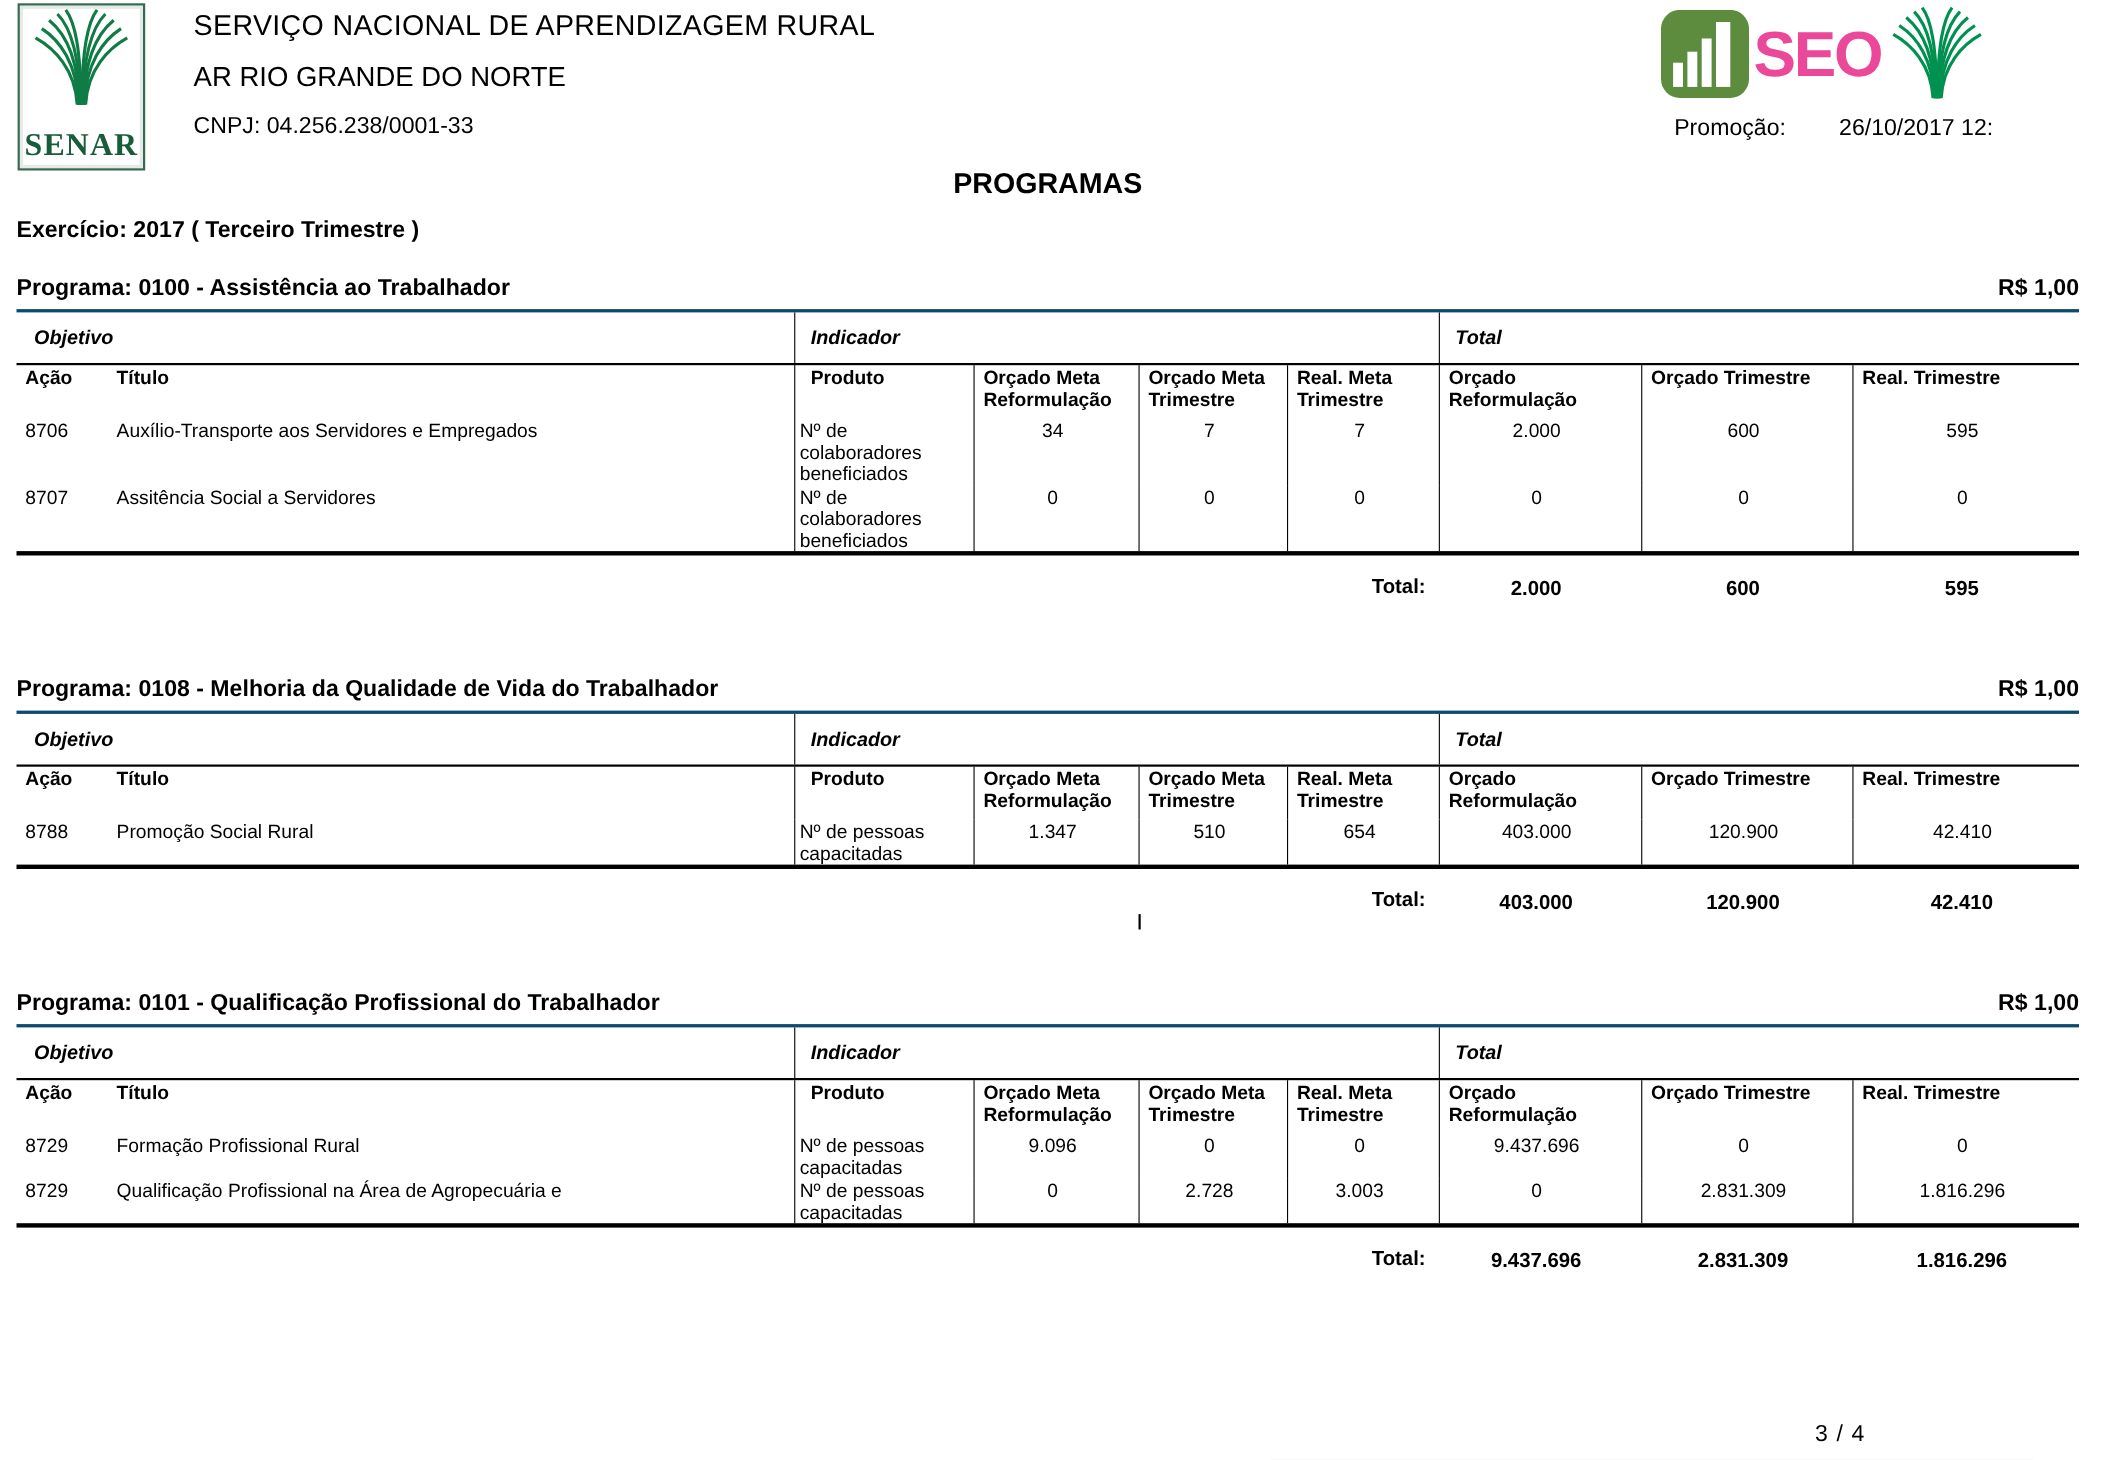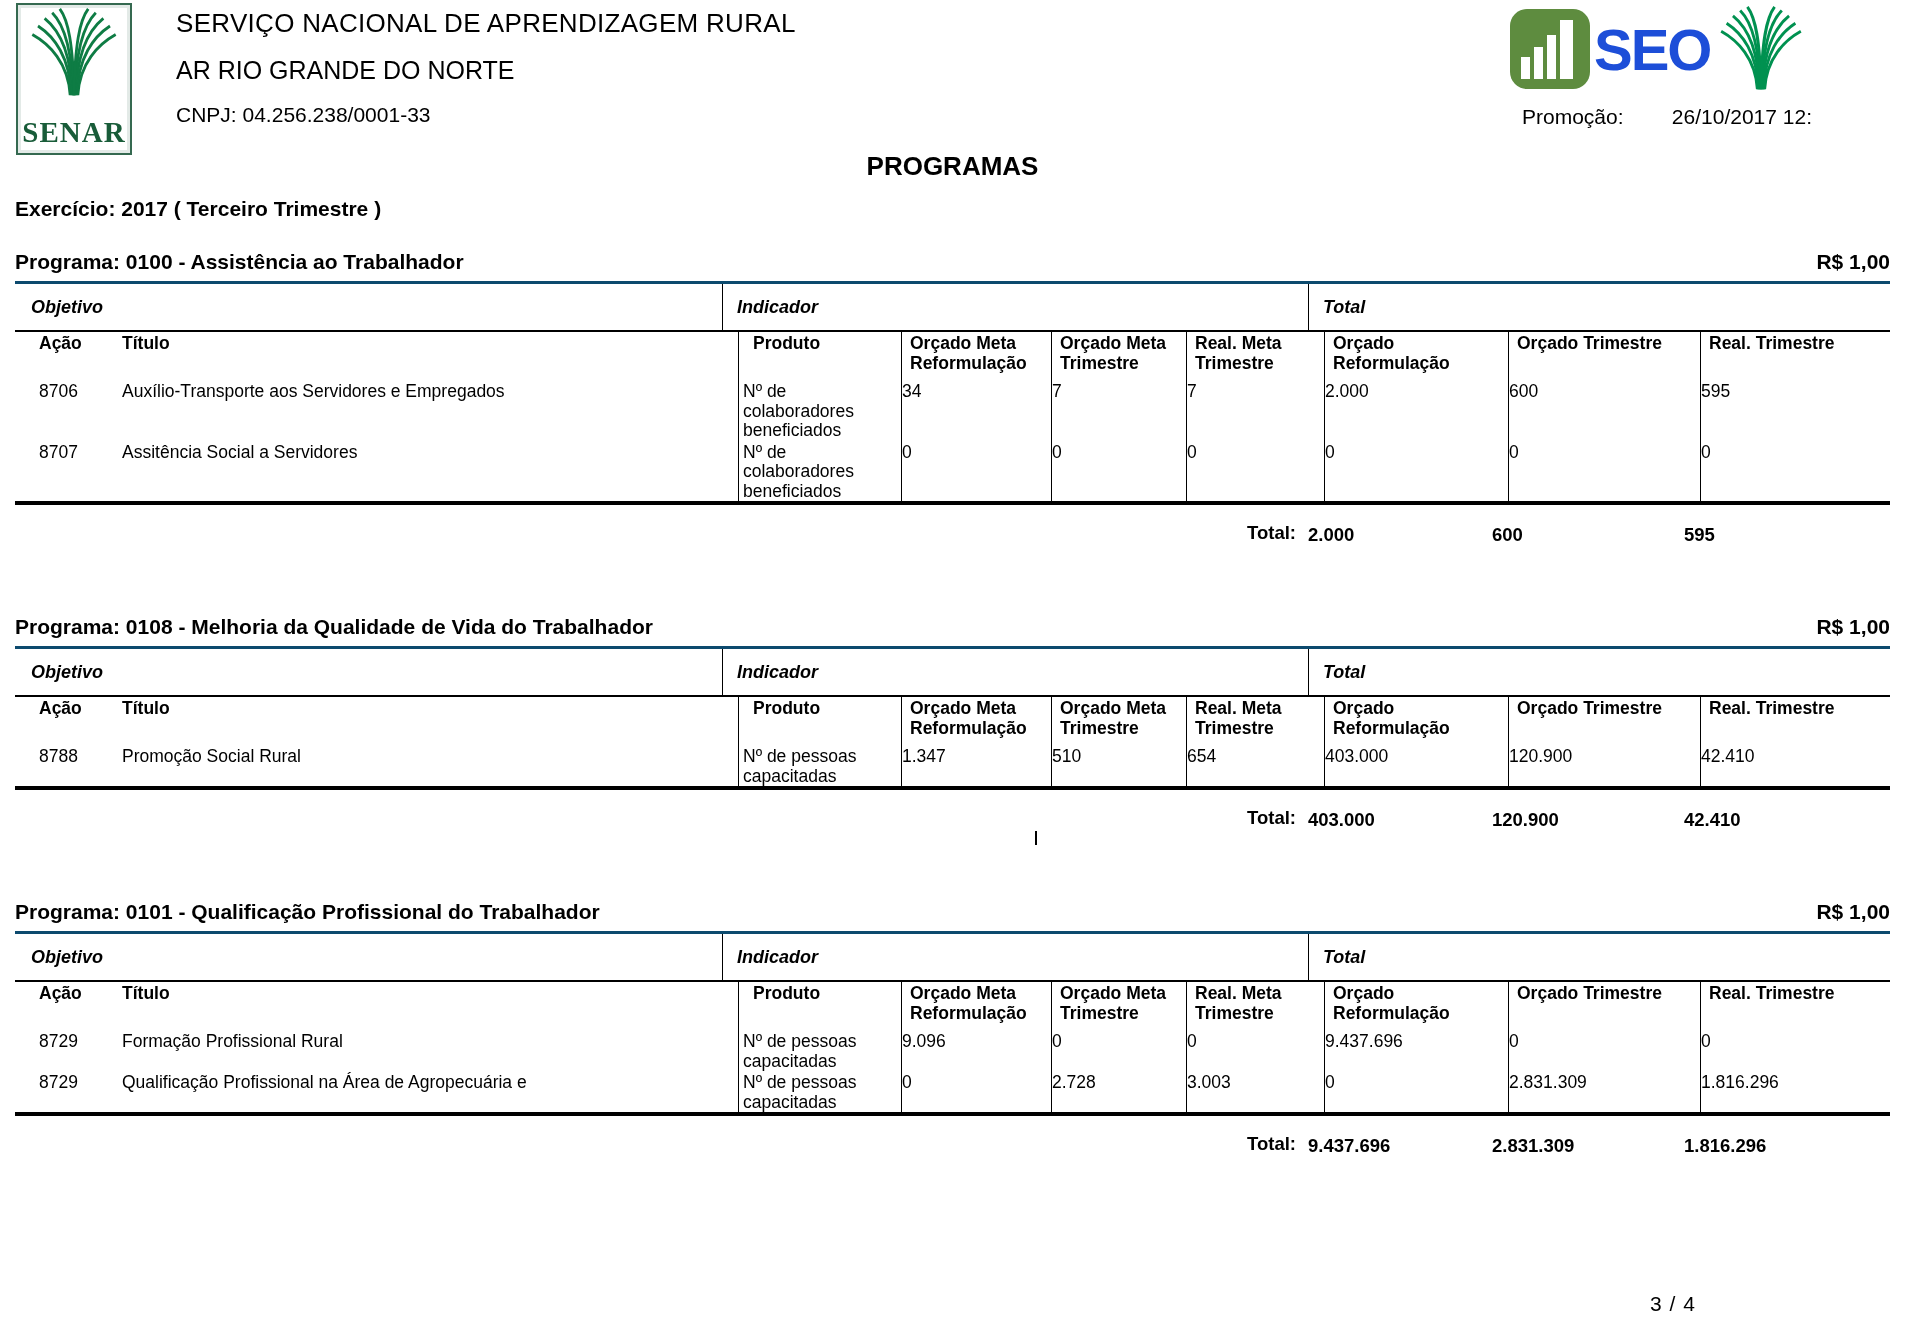--- a/index.html
+++ b/index.html
@@ -14,21 +14,21 @@
     border:3px solid #35695023; outline:2px solid #356950; display:flex; flex-direction:column;
     align-items:center; justify-content:flex-end; padding-bottom:3px; background:#fff;gap:19px; }
   .senar-arcs { width:100px; height:104px; }
   .senar-word { font-family:"Liberation Serif","DejaVu Serif",serif; font-weight:bold;
     font-size:29px; color:#195c39; letter-spacing:1px; line-height:30px; }
   .org-name { position:absolute; left:176px; top:8px;  font-size:26px; letter-spacing:.3px; }
   .org-unit { position:absolute; left:176px; top:56px; font-size:25px; }
   .org-cnpj { position:absolute; left:176px; top:103px; font-size:21px; }
   .seo-logo { position:absolute; left:1510px; top:4px; height:90px; display:flex; align-items:center; }
   .seo-square { width:80px; height:80px; }
-  .seo-word { font-size:58px; font-weight:bold; color:#1d4ed8; letter-spacing:-2px; margin:0 2px 0 4px; }
+  .seo-word { font-size:58px; font-weight:bold; color:#ec4899; letter-spacing:-2px; margin:0 2px 0 4px; }
   .seo-arcs { width:96px; height:86px; }
   .emission { position:absolute; left:1522px; top:105px; width:290px; display:flex;
     justify-content:space-between; font-size:21px; }
   
   .report-title { padding-top:154px; text-align:center; font-weight:bold; font-size:26px; line-height:24px; }
   .exercise { margin-top:18px; font-weight:bold; font-size:21px; line-height:25px; }
   .program { margin-top:68px; }
   .program:first-child { margin-top:28px; }
   .program-heading-row { display:flex; justify-content:space-between; align-items:baseline;
     font-weight:bold; font-size:21px; line-height:25px;gap:36px; }
@@ -42,22 +42,22 @@
   .tbody { border-bottom:4px solid #000; }
   .row { display:flex; align-items:stretch; }
   .cell { flex:none; }
   .acao { width:87px;  padding:2px 0 0 8px; }
   .titulo { width:620px; padding:2px 0 0 4px; white-space:nowrap; overflow:hidden; }
   .produto { width:163px; padding:2px 0 0 4px; }
   .omr { width:150px; } .omt { width:135px; } .rmt { width:138px; }
   .or  { width:184px; } .ot  { width:192px; } .rt  { width:206px; }
   .row .produto, .row .omr, .row .omt, .row .rmt, .row .or, .row .ot, .row .rt
     { border-left:1.5px solid #000; }
-  .num { text-align:left; padding:2px 7px 0 0; }
-  .row { font-size:17.5px; line-height:19.5px;margin-left:16px; }
+  .num { text-align:center; padding:2px 7px 0 0; }
+  .row { font-size:17.5px; line-height:19.5px; }
   .row.head { font-weight:bold; min-height:48px; }
   .row.head .num { text-align:left; padding:2px 0 0 8px; }
   .row.head .produto { padding-left:14px; }
   .row.head .or span, .row.head .omr span { display:inline-block; max-width:118px; }
   .row.data { min-height:40px; }
   .row.data .produto span { display:inline-block; max-width:120px; }
   
   .total-row { display:flex; margin-top:16px; font-weight:bold; font-size:18.5px; line-height:23px; }
   .total-row .spacer { width:1155px; }
   .total-row .tlabel { width:138px; text-align:right; padding-right:12px; }

